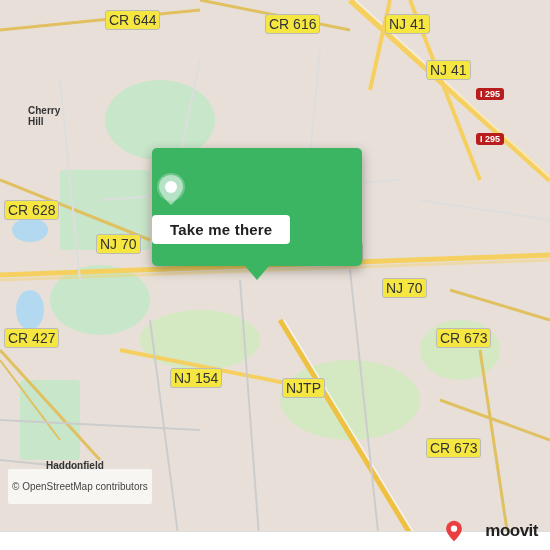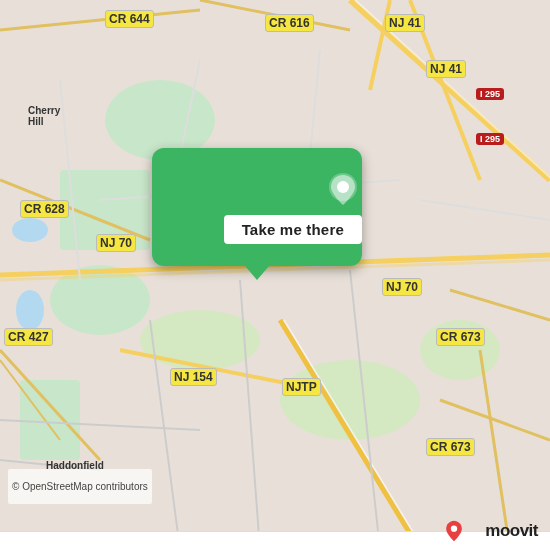--- a/index.html
+++ b/index.html
@@ -30,24 +30,24 @@
     }
 
     
     #popup-card {
       position: absolute;
       top: 148px;
       left: 152px;
       width: 210px;
       height: 118px;
       background-color: #3cb563;
-      border-radius: 12px;
+      border-radius: 5px;
       display: flex;
       flex-direction: column;
-      align-items: flex-end;
+      align-items: flex-start;
       justify-content: center;
       box-shadow: 0 4px 12px rgba(0,0,0,0.35);
       z-index: 10;
     }
 
     #popup-card::after {
       content: '';
       position: absolute;
       bottom: -14px;
       left: 50%;
@@ -134,22 +134,22 @@
       font-size: 10px;
       color: #333;
       font-weight: 600;
       white-space: nowrap;
       z-index: 5;
       pointer-events: none;
     }
 
     .route-badge {
       position: absolute;
-      font-size: 12px;
-      font-weight: 700;
+      font-size: 14px;
+      font-weight: 400;
       color: #333;
       background: #f5e642;
       border: 1px solid #bbb;
       border-radius: 3px;
       padding: 1px 3px;
       z-index: 6;
       pointer-events: none;
     }
 
     .highway-badge {
@@ -228,21 +228,21 @@
 
   <div class="route-badge" style="top:10px; left:105px;">CR 644</div>
   <div class="route-badge" style="top:14px; left:265px;">CR 616</div>
   <div class="route-badge" style="top:14px; left:385px;">NJ 41</div>
   <div class="route-badge" style="top:60px; left:426px;">NJ 41</div>
   <div class="highway-badge" style="top:88px; left:476px;">I 295</div>
   <div class="highway-badge" style="top:133px; left:476px;">I 295</div>
   <div class="route-badge" style="top:234px; left:96px;">NJ 70</div>
   <div class="route-badge" style="top:242px; left:318px;">NJ 70</div>
   <div class="route-badge" style="top:278px; left:382px;">NJ 70</div>
-  <div class="route-badge" style="top:200px; left:20px;">CR 628</div>
+  <div class="route-badge" style="top:200px; left:4px;">CR 628</div>
   <div class="route-badge" style="top:328px; left:4px;">CR 427</div>
   <div class="route-badge" style="top:368px; left:170px;">NJ 154</div>
   <div class="route-badge" style="top:378px; left:282px;">NJTP</div>
   <div class="route-badge" style="top:328px; left:436px;">CR 673</div>
   <div class="route-badge" style="top:438px; left:426px;">CR 673</div>
 
   <div id="popup-card">
 
     <svg class="pin-icon" viewBox="0 0 38 38" xmlns="http://www.w3.org/2000/svg">
       <circle cx="19" cy="16" r="14" fill="white" fill-opacity="0.25"></circle>

